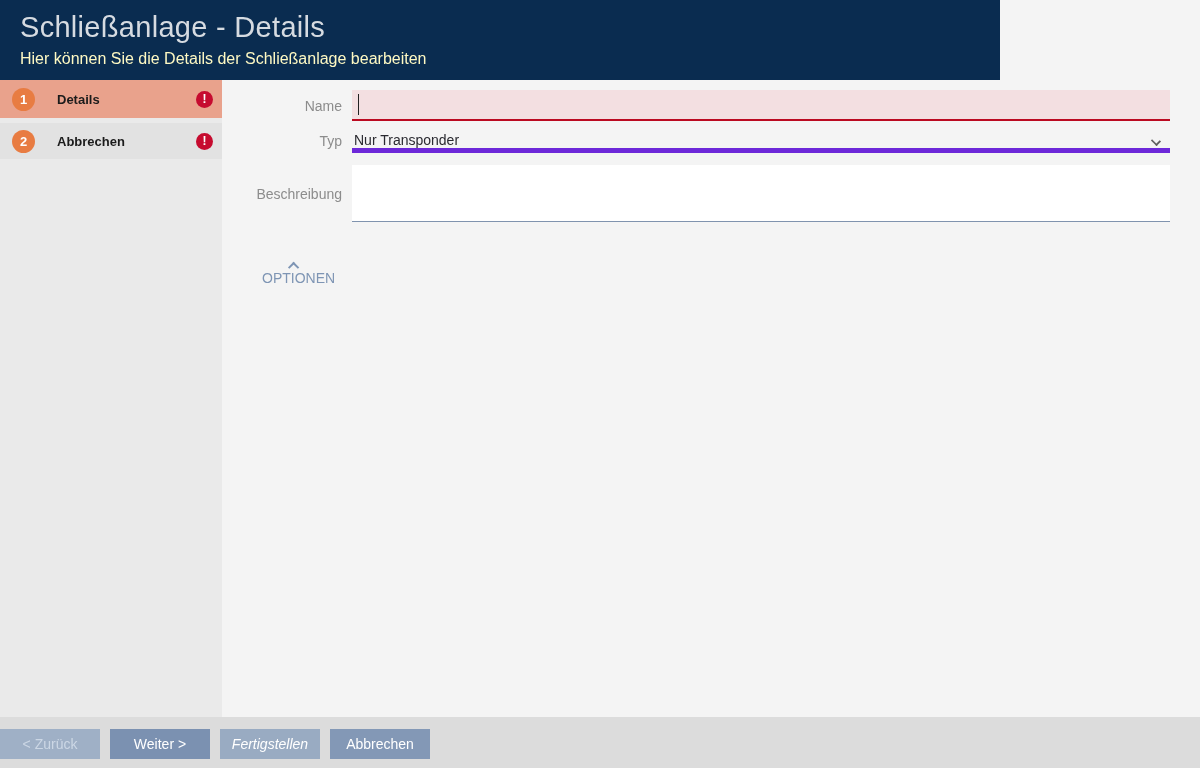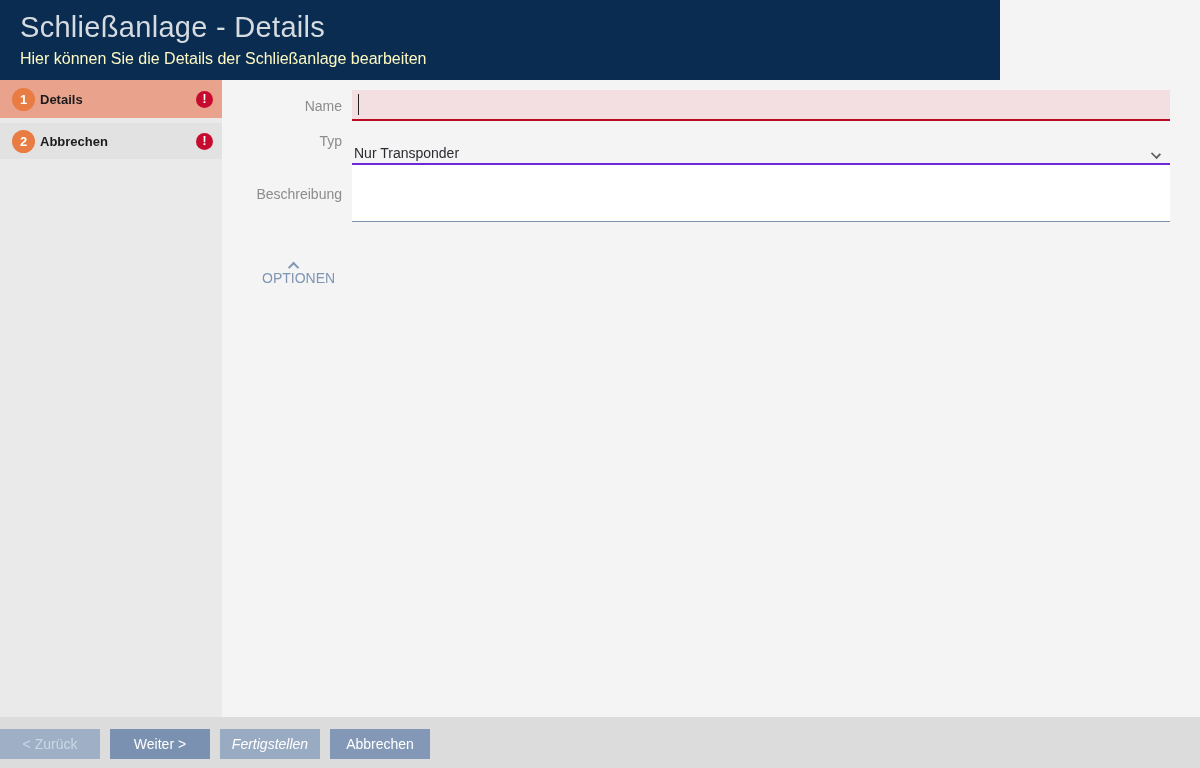--- a/index.html
+++ b/index.html
@@ -14,42 +14,42 @@
   .hdr-sub { position:absolute; left:20px; top:50px; font-size:16px; color:#fef9c3; }
 
   
   .sidebar { position:absolute; top:80px; left:0; width:222px; height:637px; background:#eaeaea; }
   .step { position:relative; height:36px; margin-bottom:5px; background:#e2e2e2;
           display:flex; align-items:center; cursor:default; }
   .step.active { background:#e9a28c; height:38px; }
   .step-num { position:absolute; left:12px; width:23px; height:23px; border-radius:50%;
               background:#e87c42; color:#fff; font-size:13px; font-weight:bold;
               display:flex; align-items:center; justify-content:center; }
-  .step-label { margin-left:40px; font-size:13px; font-weight:bold; color:#1b1b1b; }
+  .step-label { margin-left:57px; font-size:13px; font-weight:bold; color:#1b1b1b; }
   .err-badge { position:absolute; right:9px; width:17px; height:17px; border-radius:50%;
                background:#c60b2f; color:#fff; font-size:12px; font-weight:bold;
                display:flex; align-items:center; justify-content:center; line-height:1; }
   .step-arrow { position:absolute; right:-14px; top:50%; transform:translateY(-50%);
                 width:0; height:0; border-top:12px solid transparent;
                 border-bottom:12px solid transparent; border-left:14px solid #edb09b; }
 
   
   .main { position:absolute; left:222px; top:80px; width:978px; height:743px; background:#f4f4f4; }
   .flabel { position:absolute; left:0; width:120px; text-align:right;
             font-size:14px; color:#8c8c8c; }
   .lbl-name { top:18px; }
   .lbl-typ  { top:53px; }
   .lbl-desc { top:106px; }
 
   .inp-name { position:absolute; left:130px; top:10px; width:818px; height:31px;
               background:#f3dfe1; border:none; border-bottom:2px solid #bb0a21; }
   .caret { position:absolute; left:6px; top:4px; width:1px; height:21px; background:#222; }
 
-  .sel-typ { position:absolute; left:130px; top:64px; width:818px; height:22px;
-             border-bottom:3px solid #6d28d9; }
+  .sel-typ { position:absolute; left:130px; top:51px; width:818px; height:22px;
+             border-bottom:5px solid #6d28d9; }
   .sel-typ .val { position:absolute; left:2px; top:1px; font-size:14px; color:#2a2a30; }
   .chev-down { position:absolute; right:10px; top:6px; width:8px; height:8px;
                border-right:2px solid #5f5f5f; border-bottom:2px solid #5f5f5f;
                transform:rotate(45deg) scaleY(0.8); }
 
   .ta-desc { position:absolute; left:130px; top:85px; width:818px; height:57px;
              background:#ffffff; border:none; border-bottom:1px solid #8093ae; }
 
   .options { position:absolute; left:40px; top:182px; display:flex; align-items:center;
              color:#7e95b4; font-size:14px; cursor:pointer;flex-direction:column; }

